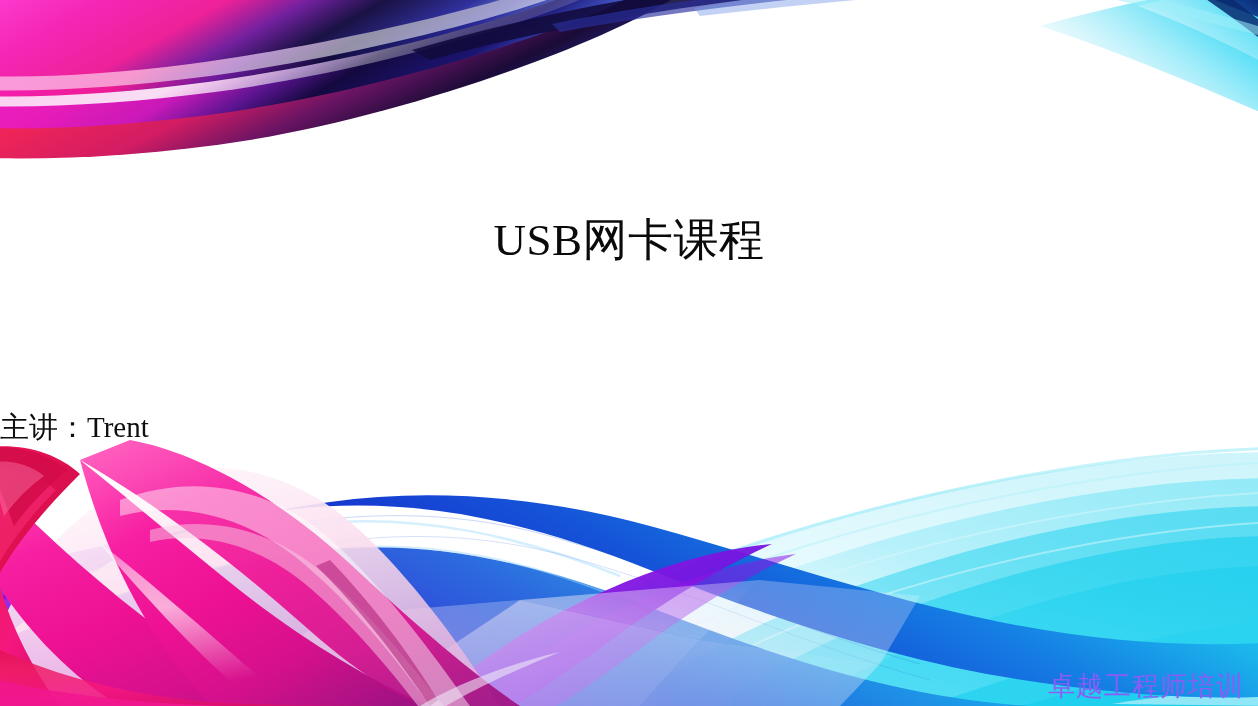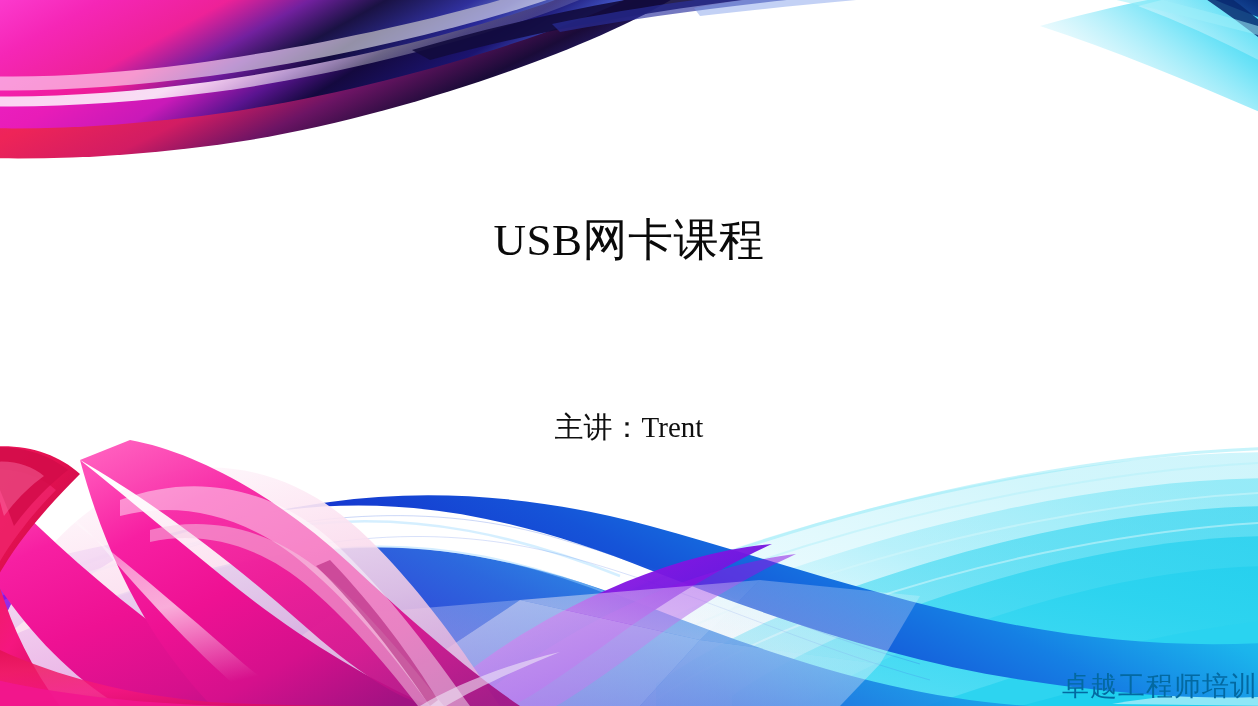--- a/index.html
+++ b/index.html
@@ -42,37 +42,37 @@
     line-height: 52px;
     color: #0a0a0a;
     letter-spacing: 0.5px;
     white-space: nowrap;
   }
   #subtitle-block {
     position: absolute;
     left: 0;
     top: 408px;
     width: 1258px;
-    text-align: center;
+    text-align: left;
   }
   .subtitle-line {
     font-family: "Liberation Serif", "DejaVu Serif", serif;
     font-size: 29px;
     line-height: 38px;
     color: #0f0f0f;
     white-space: nowrap;
   }
   #brand-mark {
     position: absolute;
-    right: 0;
+    right: 14px;
     bottom: 4px;
     font-family: "Liberation Serif", "DejaVu Serif", serif;
     font-size: 27px;
     line-height: 32px;
-    color: #0369a1;
+    color: #8b5cf6;
     letter-spacing: 1px;
     white-space: nowrap;
   }
 </style>
 </head>
 <body>
 
 <div id="slide">
 
   <svg id="bg-art" viewBox="0 0 1258 706" preserveAspectRatio="none" aria-hidden="true">

